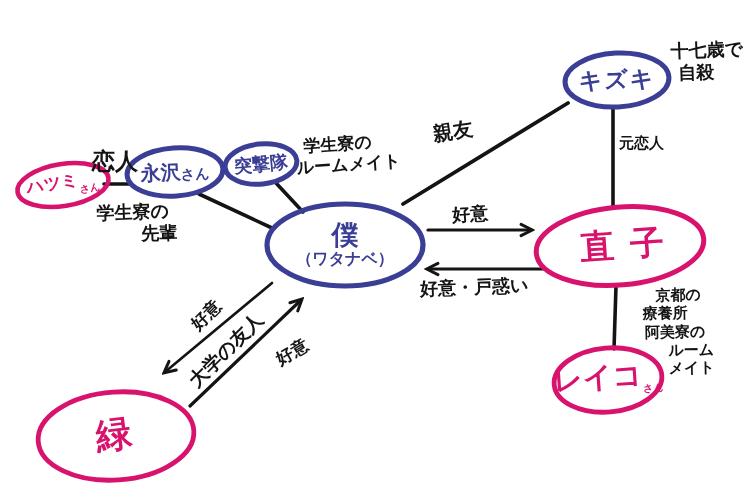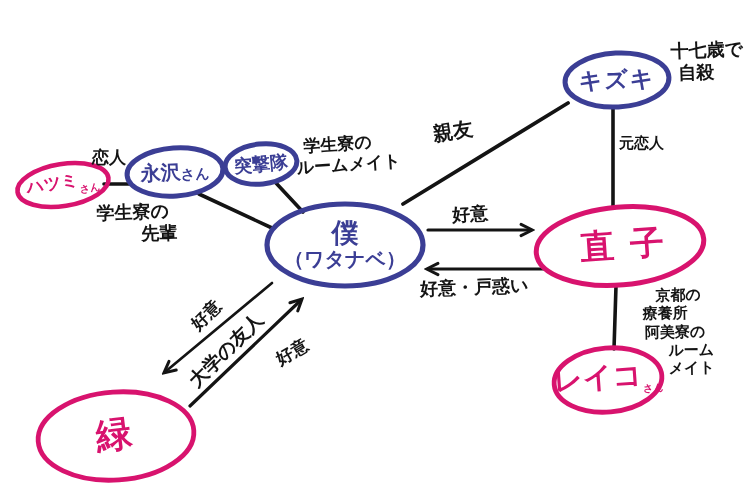--- a/index.html
+++ b/index.html
@@ -56,40 +56,40 @@
   <div class="node-label blue" style="left:175px;top:172px;transform:translate(-50%,-50%) rotate(-3deg);font-size:20px;">
     <span>永沢</span><span class="sfx-md">さん</span>
   </div>
 
   <div class="node-label blue" style="left:261px;top:164px;transform:translate(-50%,-50%) rotate(-5deg);font-size:18px;">
     <span>突撃隊</span>
   </div>
 
   <div class="node-label blue" style="left:345px;top:244px;transform:translate(-50%,-50%);">
     <div style="font-size:27px;">僕</div>
-    <div style="font-size:20px;">（ワタナベ）</div>
+    <div style="font-size:16px;">（ワタナベ）</div>
   </div>
 
   <div class="node-label blue" style="left:617px;top:80px;transform:translate(-50%,-50%) rotate(-2deg);font-size:23px;letter-spacing:2px;">
     <span>キズキ</span>
   </div>
 
   <div class="node-label pink" style="left:622px;top:245px;transform:translate(-50%,-50%) rotate(-4deg);font-size:34px;letter-spacing:16px;padding-left:16px;">
     <span>直子</span>
   </div>
 
   <div class="node-label pink" style="left:608px;top:379px;transform:translate(-50%,-50%) rotate(-4deg);font-size:29px;">
     <span>レイコ</span><span class="sfx-sm">さん</span>
   </div>
 
   <div class="node-label pink" style="left:114px;top:435px;transform:translate(-50%,-50%) rotate(-7deg);font-size:36px;">
     <span>緑</span>
   </div>
 
-  <div class="lbl" style="left:92px;top:147px;font-size:17px;">
+  <div class="lbl" style="left:92px;top:147px;font-size:23px;">
     <span>恋人</span>
   </div>
 
   <div class="lbl" style="left:97px;top:201px;font-size:18px;transform:rotate(-2deg);">
     <div>学生寮の</div>
     <div style="margin-left:44px;">先輩</div>
   </div>
 
   <div class="lbl" style="left:296px;top:133px;font-size:17px;transform:rotate(-4deg);">
     <div style="margin-left:8px;">学生寮の</div>

